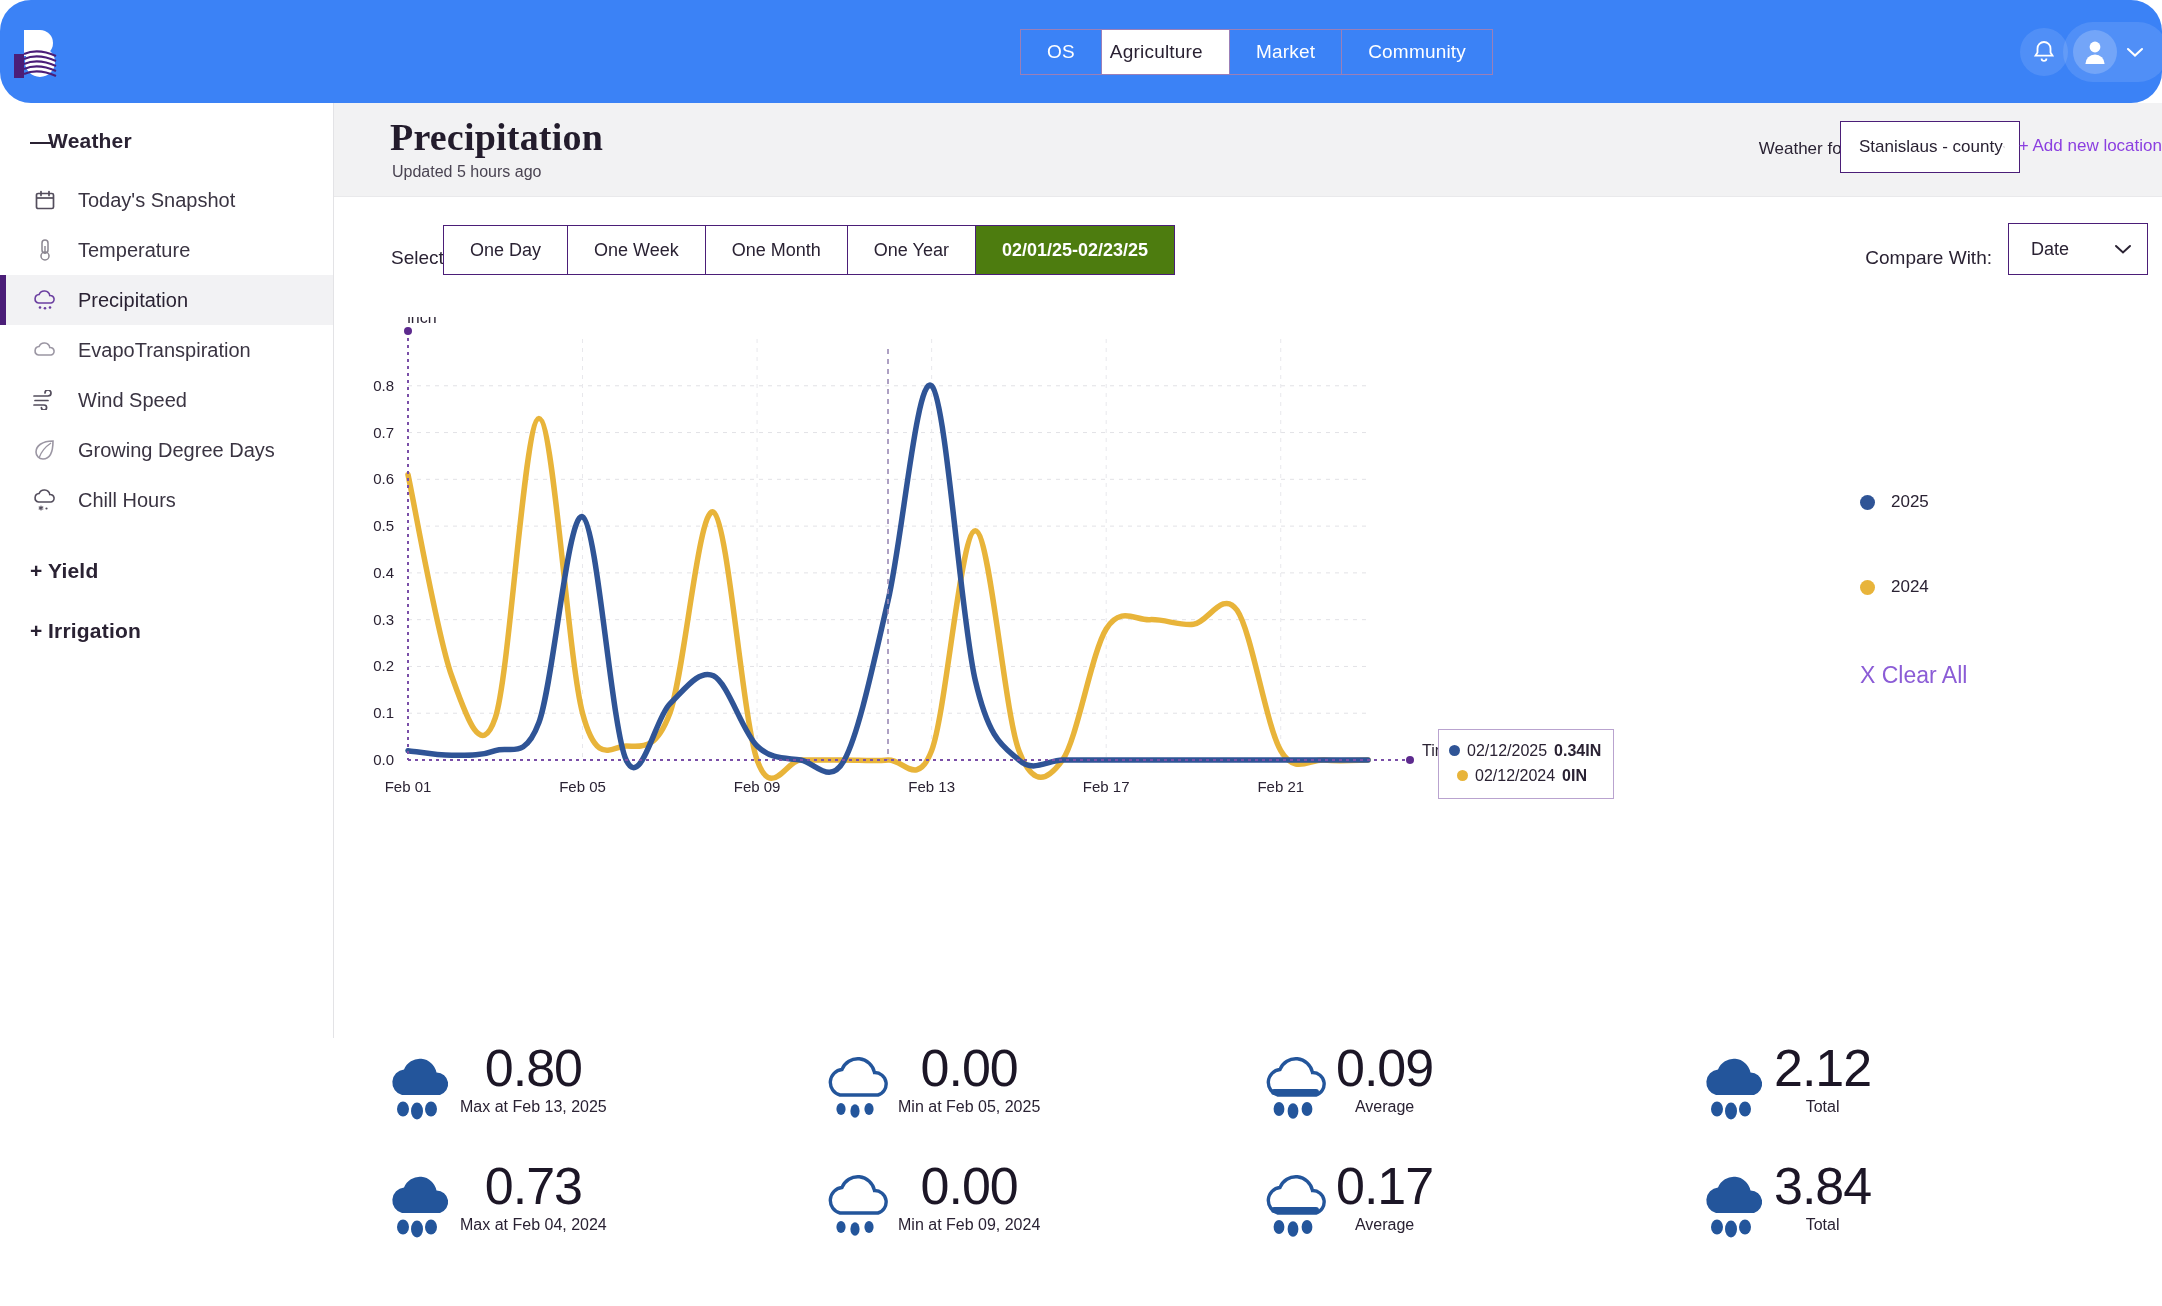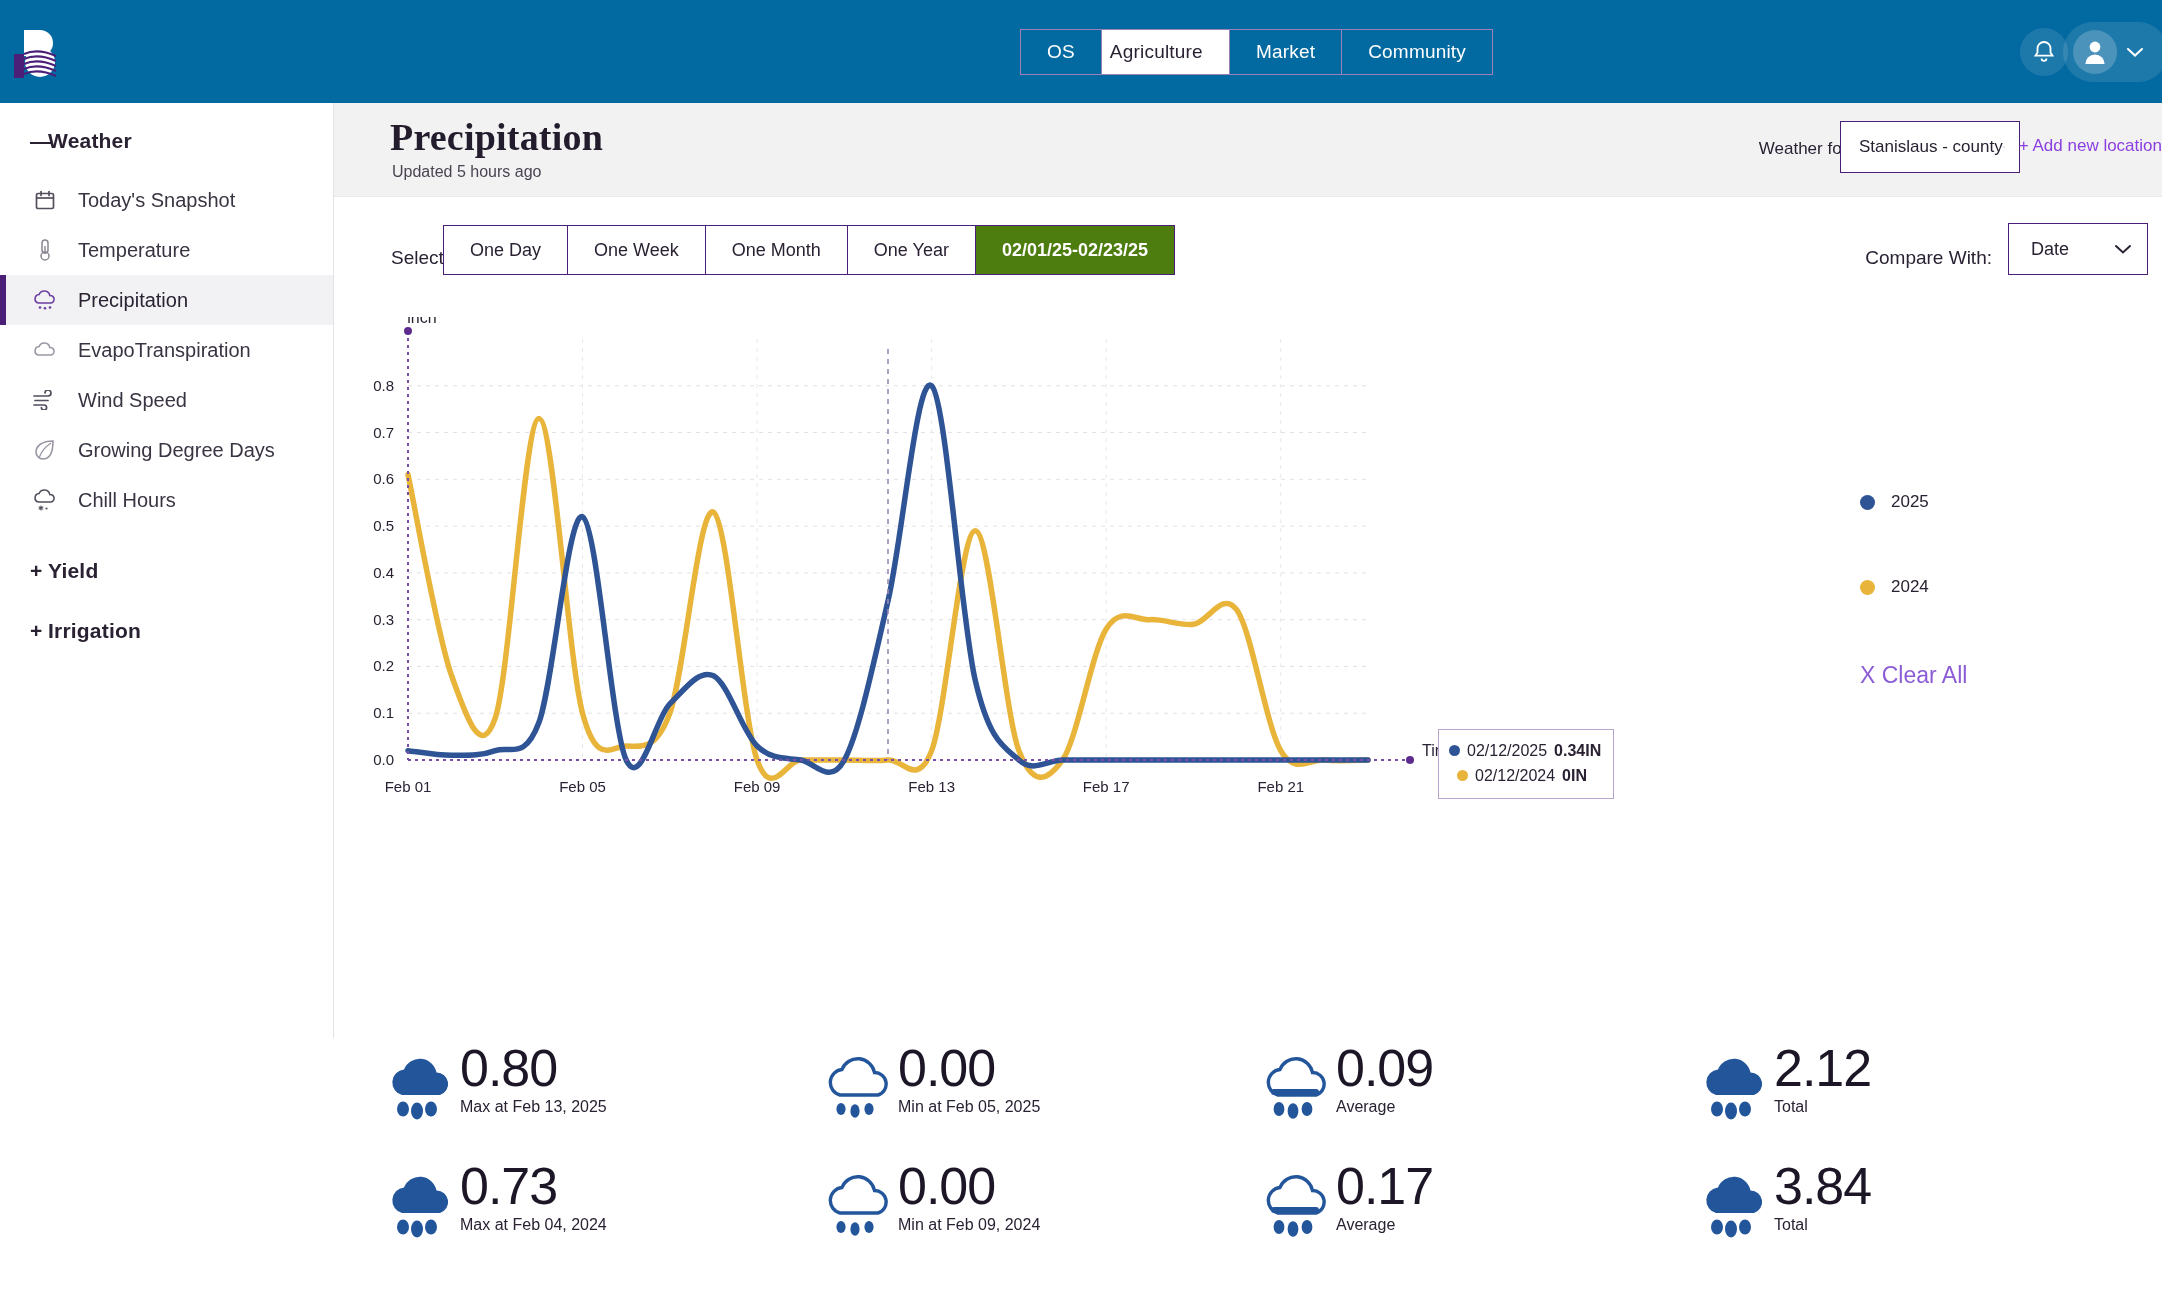--- a/index.html
+++ b/index.html
@@ -7,22 +7,22 @@
     width: 2162px; height: 1306px;
     font-family: "Liberation Sans", sans-serif;
     background: #ffffff;
     overflow: hidden;
   }
 
   
   .topbar {
     position: absolute; top: 0; left: 0;
     width: 2162px; height: 103px;
-    background: #0369a1;
-    display: flex; align-items: center;
+    background: #3b82f6;
+    display: flex; align-items: center; border-radius: 31px;
   }
   .logo-wrap {
     position: absolute; left: 14px; top: 26px;
     width: 54px; height: 52px;
   }
   .nav-tabs {
     position: absolute; left: 1020px; top: 29px;
     display: flex;
     border: 1px solid #9b7fb8;
   }
@@ -141,21 +141,21 @@
     position:absolute; left: 1104px; top: 412px;
     border: 1.5px solid #b9a3cf; background:#fff; padding: 8px 12px 10px 10px;
     z-index: 5;
   }
   .tt-row { display:flex; align-items:center; gap:7px; height: 25px; font-size:16px; color:#2a2233;}
   .tt-dot { width: 11px; height:11px; border-radius:50%; }
   .tt-val { font-weight: 700; }
 
   
   .stats { position: relative; padding: 24px 0 0 0; }
-  .stat-row { display: flex; }
+  .stat-row { display: flex; text-align: center; }
   .stat-cell { width: 438px; display: flex; align-items: flex-start; gap: 10px; padding-left: 52px; height: 118px;}
   .stat-icon { width: 64px; height: 82px; flex: 0 0 64px; margin-top: 6px;}
   .stat-body { display:flex; flex-direction: column; }
   .stat-value { font-size: 52px; font-weight: 400; color: #1c1626; line-height: 1.05; letter-spacing: -1px;}
   .stat-label { font-size: 16px; color: #2a2233; margin-top: 2px; }
 
   .axis-txt { font-size: 15px; fill: #2a2233; font-family: "Liberation Sans", sans-serif; }
   .axis-unit { font-size: 16px; fill: #2a2233; font-family: "Liberation Sans", sans-serif; }
 </style>
 </head>

